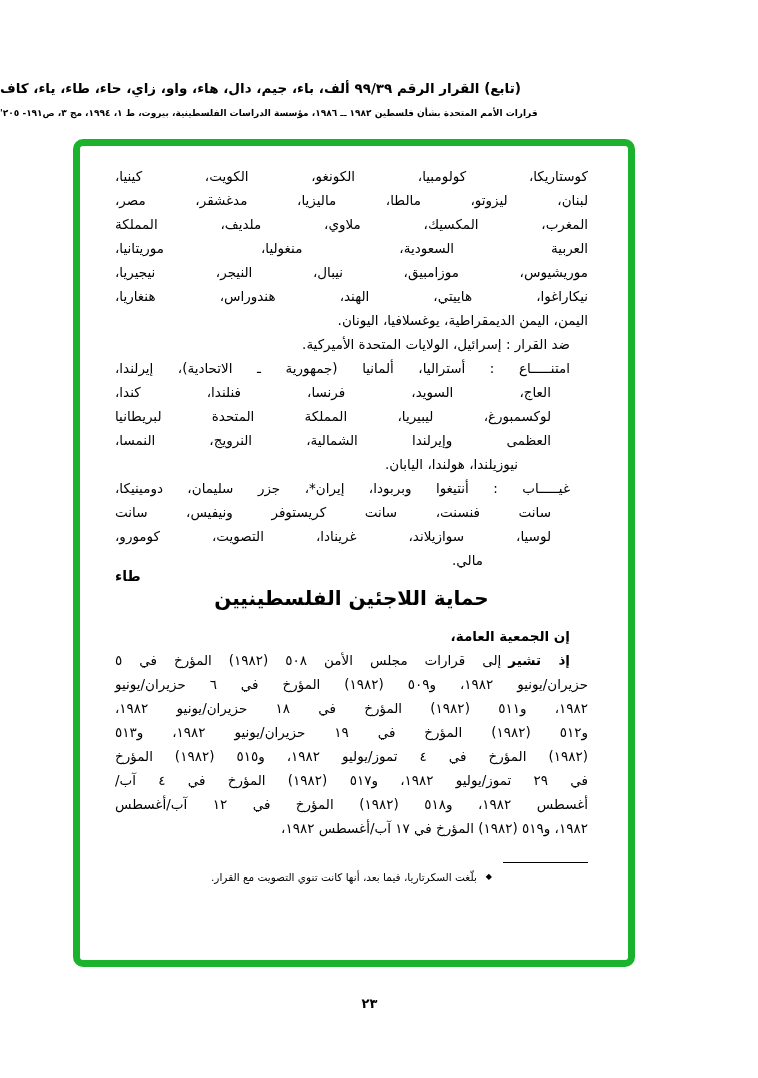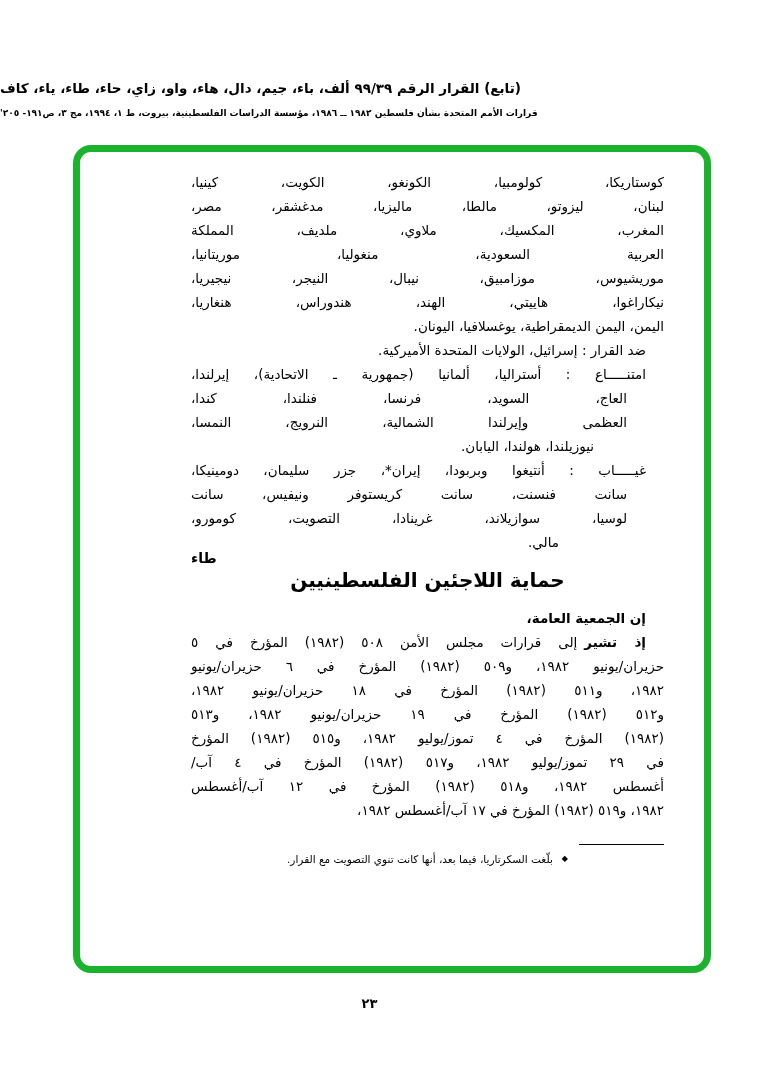--- a/index.html
+++ b/index.html
@@ -6,24 +6,24 @@
   .page {
     position:relative; width:758px; height:1078px; background:#ffffff;
     font-family:"DejaVu Sans", sans-serif; color:#000; overflow:hidden;
     margin:0 auto;
   }
   .header { position:absolute; top:78px; left:0; right:0; text-align:left; direction:rtl; }
   .h1 { font-size:13.5px; font-weight:bold; line-height:20px; }
   .h2 { font-size:9px; font-weight:bold; line-height:13px; margin-top:9px; }
 
   .frame {
-    position:absolute; left:73px; top:145px;
+    position:absolute; left:73px; top:139px;
     width:473px; height:796px;
-    padding:18px 40px 0 111px;
-    border:7px solid #1bb32e; border-radius:18px;
+    padding:18px 40px 0 35px;
+    border:7px solid #1bb32e; border-radius:10px;
   }
   .textcol { direction:rtl; }
   .line { font-size:13.5px; line-height:24px; text-align:right; }
   .just { text-align:justify; text-align-last:justify; }
   .ind1 { padding-right:18px; }
   .ind2 { padding-right:37px; }
   .abstain-last { padding-right:70px; }
   .absent-last  { padding-right:105px; }
 
   .sec-letter { font-size:14px; font-weight:bold; text-align:left; line-height:20px; margin-top:-6px; }
@@ -56,20 +56,21 @@
       <div class="line just">المغرب، المكسيك، ملاوي، ملديف، المملكة</div>
       <div class="line just">العربية السعودية، منغوليا، موريتانيا،</div>
       <div class="line just">موريشيوس، موزامبيق، نيبال، النيجر، نيجيريا،</div>
       <div class="line just">نيكاراغوا، هاييتي، الهند، هندوراس، هنغاريا،</div>
       <div class="line">اليمن، اليمن الديمقراطية، يوغسلافيا، اليونان.</div>
 
       <div class="line ind1">ضد القرار : إسرائيل، الولايات المتحدة الأميركية.</div>
 
       <div class="line just ind1">امتنـــــاع : أستراليا، ألمانيا (جمهورية ـ الاتحادية)، إيرلندا،</div>
       <div class="line just ind2">العاج، السويد، فرنسا، فنلندا، كندا،</div>
+      <div class="line just ind2">لوكسمبورغ، ليبيريا، المملكة المتحدة لبريطانيا</div>
       <div class="line just ind2">العظمى وإيرلندا الشمالية، النرويج، النمسا،</div>
       <div class="line abstain-last">نيوزيلندا، هولندا، اليابان.</div>
 
       <div class="line just ind1">غيـــــاب : أنتيغوا وبربودا، إيران*، جزر سليمان، دومينيكا،</div>
       <div class="line just ind2">سانت فنسنت، سانت كريستوفر ونيفيس، سانت</div>
       <div class="line just ind2">لوسيا، سوازيلاند، غرينادا، التصويت، كومورو،</div>
       <div class="line absent-last">مالي.</div>
 
       <div class="sec-letter">طاء</div>
       <div class="sec-title">حماية اللاجئين الفلسطينيين</div>

